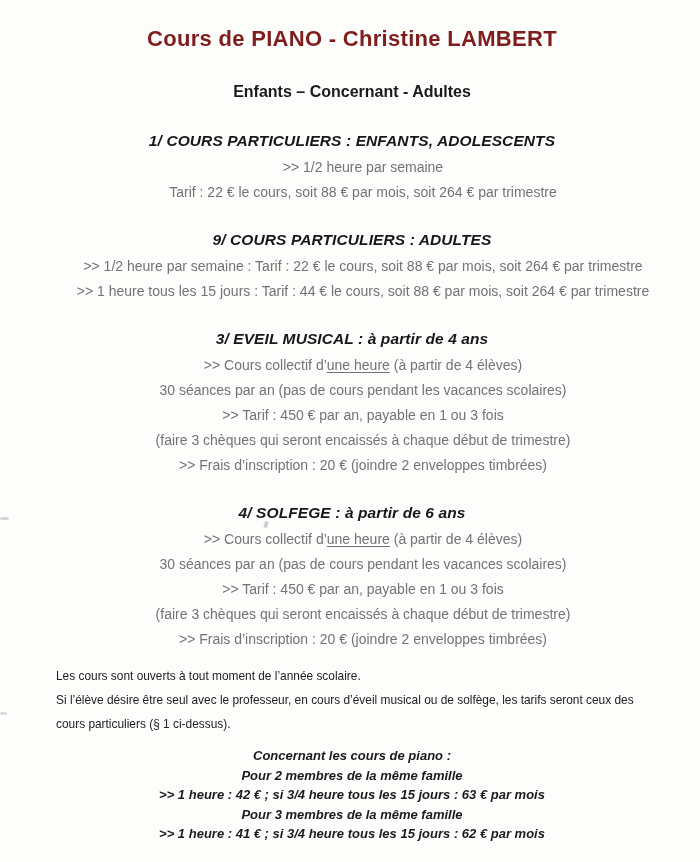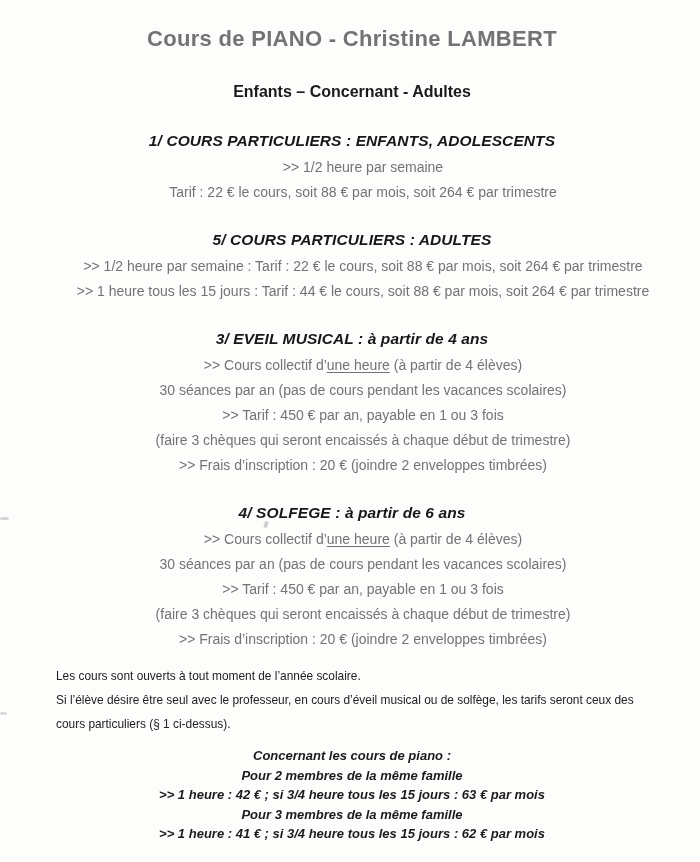--- a/index.html
+++ b/index.html
@@ -12,21 +12,21 @@
     font-family: "Liberation Sans", sans-serif;
     color: #1d1d1d;
   }
   .doc { padding: 14px 22px 0 26px; }
 
   .title {
     text-align: center;
     font-size: 22px;
     font-weight: 700;
     letter-spacing: 0.3px;
-    color: #737373;
+    color: #7f1d1d;
     margin-top: 12px;
   }
   .subtitle {
     text-align: center;
     font-size: 16px;
     font-weight: 700;
     color: #1a1a1a;
     margin-top: 31px;
   }
 
@@ -85,21 +85,21 @@
 
   <div class="sec first">
     <div class="sec-heading">1/ COURS PARTICULIERS : ENFANTS, ADOLESCENTS</div>
     <div class="sec-body">
       <div class="bline">&gt;&gt; 1/2 heure par semaine</div>
       <div class="bline">Tarif : 22 € le cours, soit 88 € par mois, soit 264 € par trimestre</div>
     </div>
   </div>
 
   <div class="sec">
-    <div class="sec-heading">5/ COURS PARTICULIERS : ADULTES</div>
+    <div class="sec-heading">9/ COURS PARTICULIERS : ADULTES</div>
     <div class="sec-body">
       <div class="bline">&gt;&gt; 1/2 heure par semaine : Tarif : 22 € le cours, soit 88 € par mois, soit 264 € par trimestre</div>
       <div class="bline">&gt;&gt; 1 heure tous les 15 jours : Tarif : 44 € le cours, soit 88 € par mois, soit 264 € par trimestre</div>
     </div>
   </div>
 
   <div class="sec">
     <div class="sec-heading">3/ EVEIL MUSICAL : à partir de 4 ans</div>
     <div class="sec-body">
       <div class="bline"><span>&gt;&gt; Cours collectif d’</span><span class="u">une heure</span><span> (à partir de 4 élèves)</span></div>

